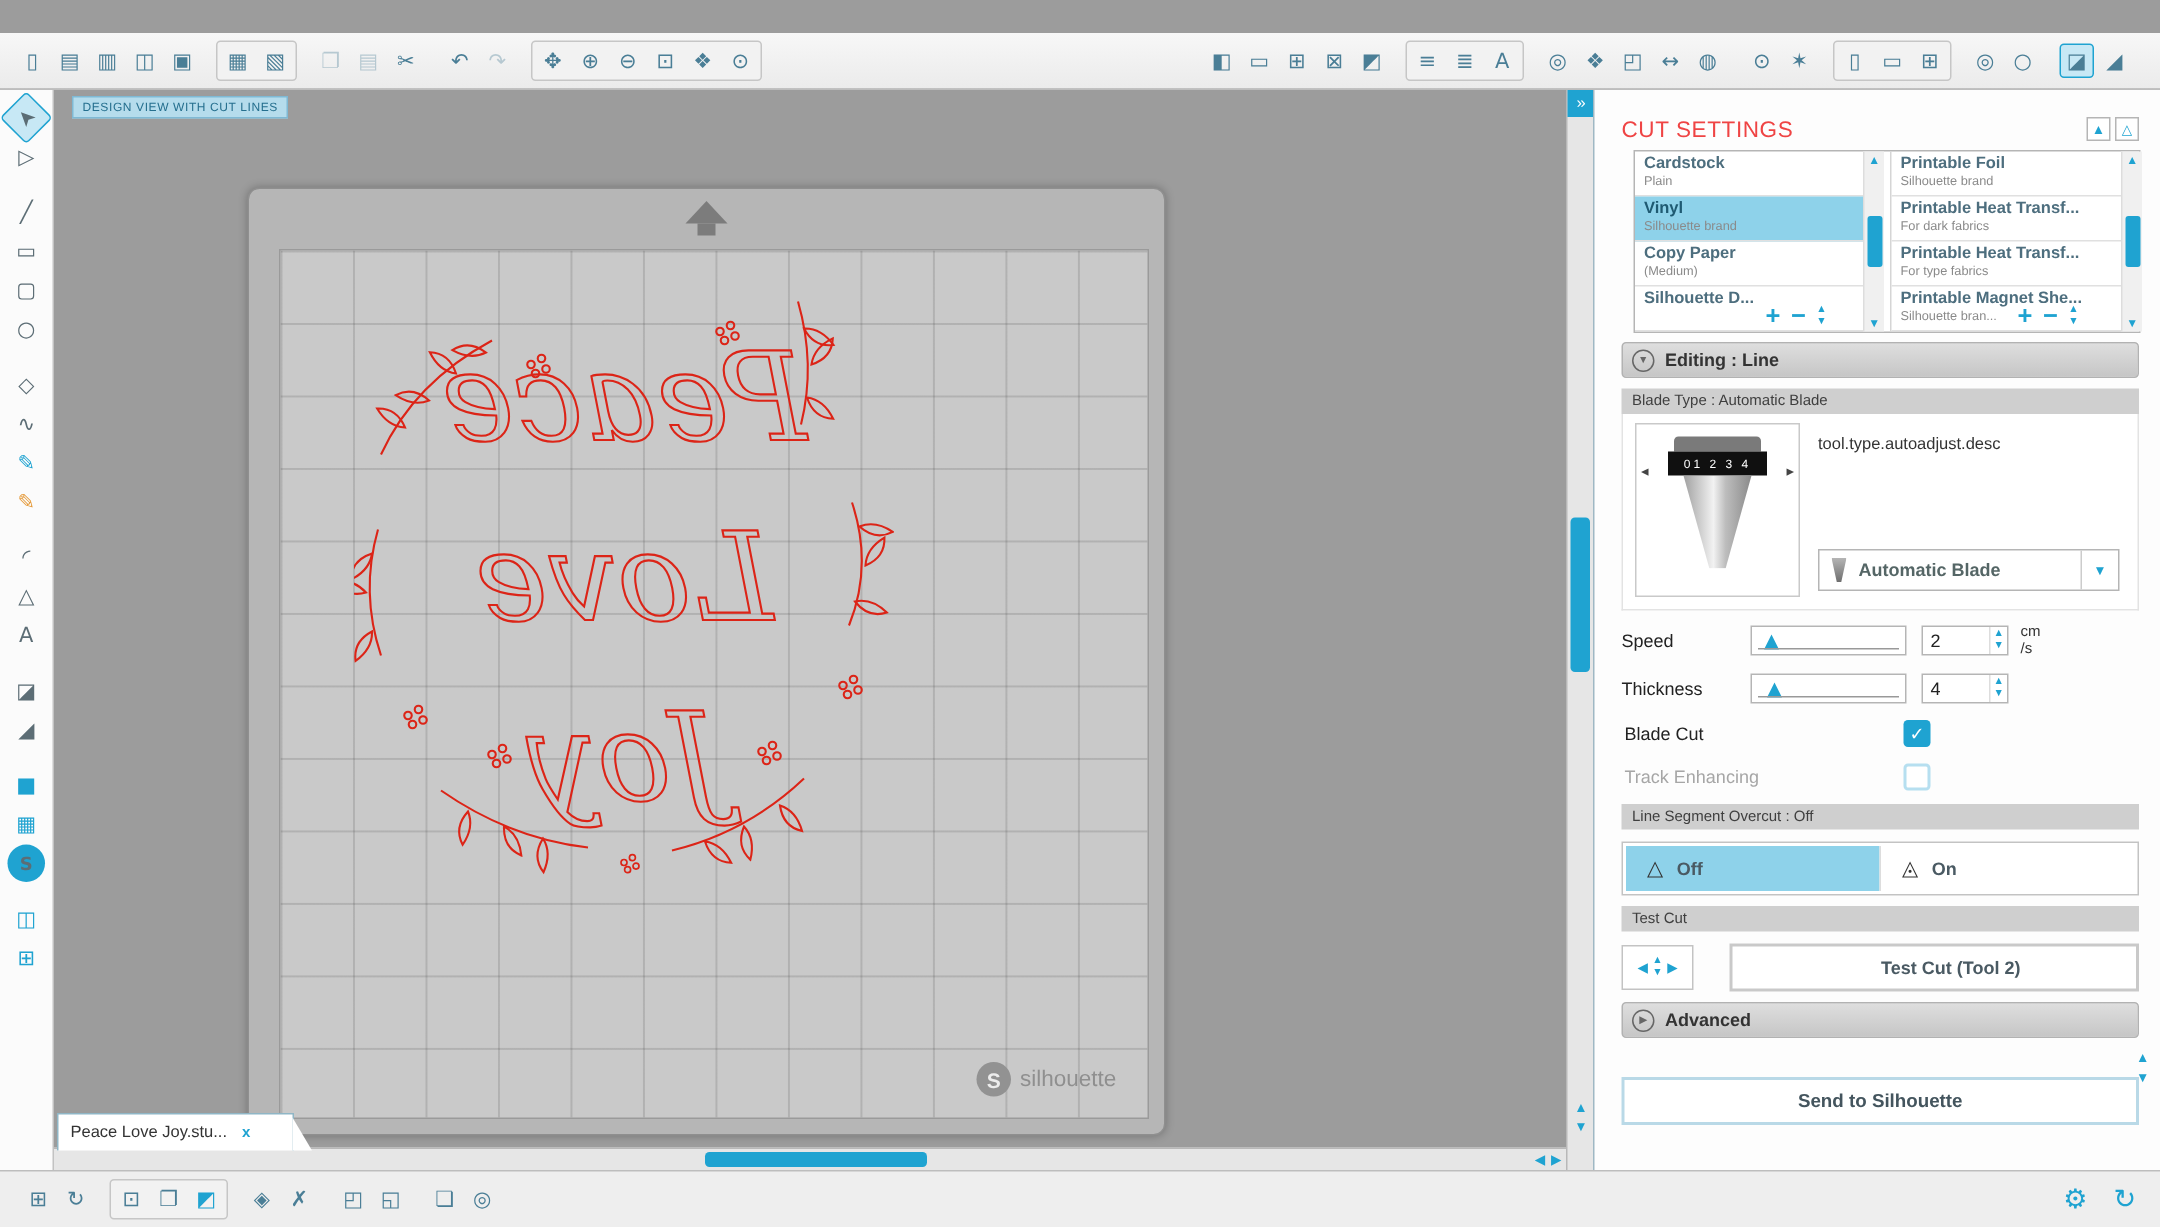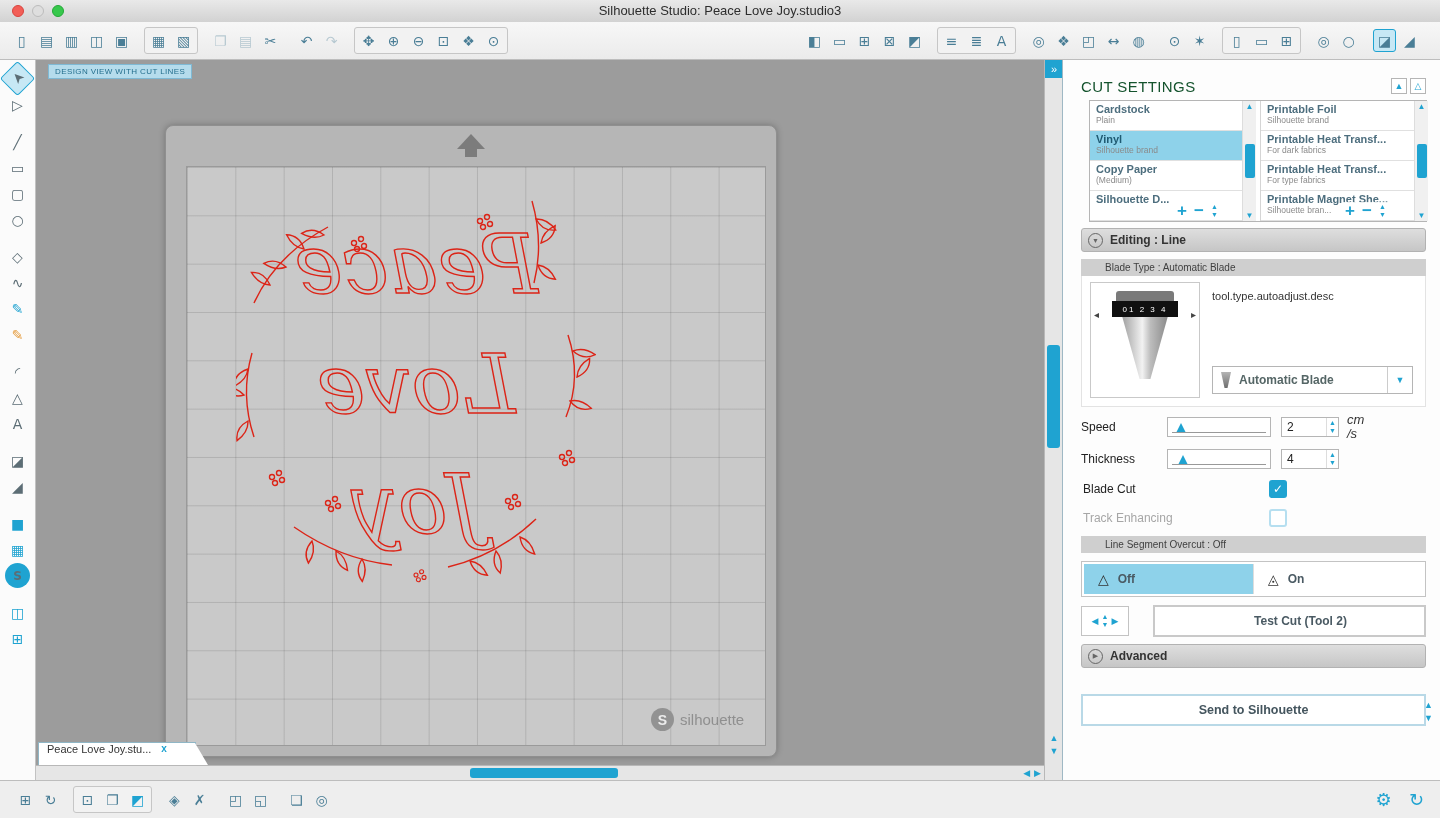--- a/index.html
+++ b/index.html
@@ -66,31 +66,31 @@
   .vs-thumb{position:absolute;left:2px;top:285px;width:13px;height:103px;background:#1fa3d1;border-radius:3px;}
   .vs-btns{position:absolute;left:0;bottom:24px;width:18px;display:flex;flex-direction:column;
     gap:3px;align-items:center;color:#1fa3d1;font-size:9px;}
   #hscroll{position:absolute;left:36px;top:765px;width:1008px;height:15px;background:#e6e6e6;
     border-top:1px solid #b8b8b8;box-sizing:border-box;}
   .hs-thumb{position:absolute;left:434px;top:2px;width:148px;height:10px;background:#1fa3d1;border-radius:3px;}
   .hs-btns{position:absolute;right:3px;top:2px;display:flex;gap:4px;color:#1fa3d1;font-size:9px;}
 
   
   #doctab{position:absolute;left:38px;top:742px;width:158px;height:23px;background:#fff;
-    border:1px solid #8fb6c6;border-bottom:none;display:flex;
-    padding:0 8px;font-size:11px;color:#333;box-sizing:border-box;}
+    border:1px solid #8fb6c6;border-bottom:none;display:flex;align-items:center;
+    padding:12px 8px;font-size:11px;color:#333;box-sizing:border-box;}
   #doctab::after{content:"";position:absolute;right:-13px;bottom:0;width:0;height:0;
     border-bottom:22px solid #fff;border-right:13px solid transparent;}
   .tab-x{color:#1fa3d1;font-weight:bold;font-size:10px;margin-left:10px;}
 
   
   #panel{position:absolute;left:1062px;top:60px;width:378px;height:720px;background:#fdfdfd;
     border-left:1px solid #9fb8c4;box-sizing:border-box;padding:12px 14px 0 18px;}
   .p-header{height:28px;display:flex;align-items:center;justify-content:space-between;}
-  .p-title{font-size:15px;color:#14532d;letter-spacing:.4px;}
+  .p-title{font-size:15px;color:#ef4444;letter-spacing:.4px;}
   .p-arrows{display:flex;gap:3px;}
   .pa{width:16px;height:16px;border:1px solid #b5b5b5;background:#fff;color:#1fa3d1;font-size:9px;
     display:flex;align-items:center;justify-content:center;box-sizing:border-box;}
 
   .materials{position:relative;margin-left:8px;width:338px;height:122px;border:1px solid #b5b5b5;
     background:#fff;box-sizing:border-box;}
   .mat-col{position:absolute;top:0;height:100%;overflow:hidden;}
   .mat-col.c1{left:0;width:152px;}
   .mat-col.c2{left:170px;width:154px;border-left:1px solid #d5d5d5;}
   .mat-item{height:30px;border-bottom:1px solid #e0e0e0;padding:2px 6px 0;box-sizing:border-box;}
@@ -110,21 +110,21 @@
   .mat-actions.a2{left:252px;}
   .mat-actions .pm{color:#1fa3d1;font-size:17px;font-weight:bold;line-height:1;}
   .spin{display:inline-flex;flex-direction:column;color:#1fa3d1;font-size:7px;line-height:1.1;align-items:center;}
 
   .bar{height:24px;display:flex;align-items:center;background:linear-gradient(#dedede,#c6c6c6);
     border:1px solid #b2b2b2;border-radius:3px;margin-top:6px;box-sizing:border-box;}
   .bar-title{font-size:12px;font-weight:bold;color:#333;margin-left:7px;}
   .circ{width:15px;height:15px;border:1.5px solid #666;border-radius:50%;color:#666;font-size:7px;
     display:flex;align-items:center;justify-content:center;margin-left:6px;box-sizing:border-box;}
   .bar.flat{height:17px;font-size:10px;color:#3f3f3f;background:#cfcfcf;border:none;border-radius:0;
-    padding-left:24px;margin-top:7px;font-weight:normal;}
+    padding-left:7px;margin-top:7px;font-weight:normal;}
 
   .blade-area{position:relative;height:130px;background:#fff;border:1px solid #e3e3e3;border-top:none;}
   .blade-box{position:absolute;left:8px;top:6px;width:110px;height:116px;background:#fff;
     border:1px solid #c9c9c9;display:flex;flex-direction:column;align-items:center;padding-top:8px;box-sizing:border-box;}
   .b-cap{width:58px;height:10px;background:#7a7a7a;border-radius:3px 3px 0 0;}
   .b-band{width:66px;height:16px;background:#101010;color:#fff;font-size:8px;letter-spacing:2px;
     display:flex;align-items:center;justify-content:center;}
   .b-body{width:54px;height:62px;background:linear-gradient(90deg,#8f8f8f,#f2f2f2 45%,#bdbdbd 60%,#7d7d7d);
     clip-path:polygon(8% 0,92% 0,60% 100%,40% 100%);}
   .b-arrow{position:absolute;top:26px;color:#444;font-size:10px;}
@@ -142,21 +142,21 @@
   .ctl-label{width:86px;font-size:12px;color:#222;}
   .slider{position:relative;width:104px;height:20px;background:#fff;border:1px solid #b5b5b5;box-sizing:border-box;}
   .slider::after{content:"";position:absolute;left:4px;right:4px;bottom:3px;height:1px;background:#999;}
   .sl-marker{position:absolute;bottom:3px;width:0;height:0;border-left:5px solid transparent;
     border-right:5px solid transparent;border-bottom:10px solid #1fa3d1;}
   .numbox{display:flex;align-items:center;width:58px;height:20px;margin-left:10px;background:#fff;
     border:1px solid #b5b5b5;box-sizing:border-box;}
   .numbox input{width:38px;border:none;outline:none;font-size:12px;padding:0 0 0 5px;
     font-family:"Liberation Sans",sans-serif;color:#222;background:transparent;}
   .numbox .spin{margin-left:auto;border-left:1px solid #ddd;height:100%;justify-content:center;padding:0 2px;}
-  .unit{margin-left:8px;font-size:13px;color:#333;line-height:1.1;font-style:italic;}
+  .unit{margin-left:8px;font-size:10px;color:#333;line-height:1.1;}
 
   .chk-row{display:flex;align-items:center;margin-top:7px;height:22px;padding-left:2px;}
   .chk-label{width:168px;font-size:12px;color:#222;}
   .chk-label.dim{color:#a6a6a6;}
   .checkbox{width:18px;height:18px;border-radius:3px;margin-left:18px;display:flex;align-items:center;
     justify-content:center;box-sizing:border-box;}
   .checkbox.checked{background:#1fa3d1;color:#fff;font-size:12px;font-weight:bold;}
   .checkbox.unchecked{background:#fff;border:2px solid #b6dff0;}
 
   .toggle-wrap{display:flex;margin-top:8px;height:36px;border:1px solid #c3c3c3;background:#fff;
@@ -184,28 +184,20 @@
     background:#eee;border-top:1px solid #bdbdbd;display:flex;align-items:center;
     justify-content:space-between;padding:0 12px;}
   .bb-right{display:flex;gap:10px;}
   .bb-right .icon{color:#1fa3d1;font-size:18px;}
 </style>
 </head>
 <body>
 
 <div id="window">
 
-  <div id="titlebar">
-    <div class="traffic">
-      <span class="tl red"></span>
-      <span class="tl yellow"></span>
-      <span class="tl green"></span>
-    </div>
-    <div class="title">Silhouette Studio: Peace Love Joy.studio3</div>
-  </div>
 
   <div id="toolbar">
     <div class="tb">
         <span class="igroup">
           <span class="icon">▯</span>
           <span class="icon">▤</span>
           <span class="icon">▥</span>
           <span class="icon">◫</span>
           <span class="icon">▣</span>
         </span>
@@ -531,20 +523,21 @@
       <div class="tg sel">
         <span class="tg-icon">△</span>
         <span>Off</span>
       </div>
       <div class="tg on">
         <span class="tg-icon">◬</span>
         <span>On</span>
       </div>
     </div>
 
+    <div class="bar flat">Test Cut</div>
 
     <div class="test-row">
       <div class="dpad">
         <span>◀</span>
         <span class="ud">
             <i>▲</i>
             <i>▼</i>
           </span>
         <span>▶</span>
       </div>

